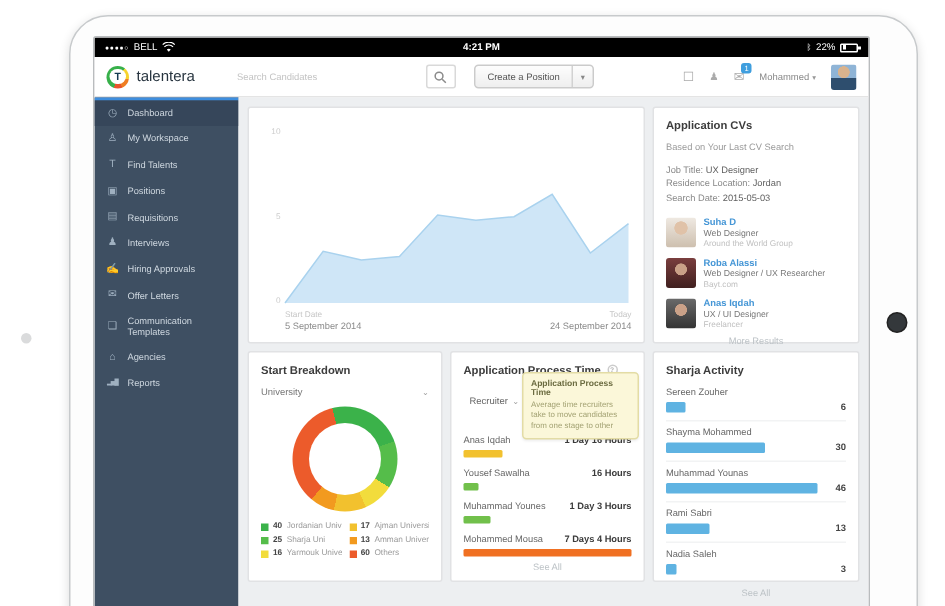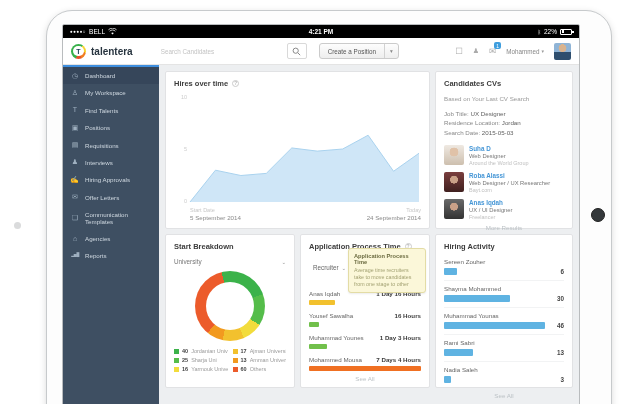--- a/index.html
+++ b/index.html
@@ -30,21 +30,21 @@
   .batt::after { content:""; position:absolute; right:-2.5px; top:1px; width:1.5px; height:2.5px; background:#fff; }
   .batt-fill { position:absolute; left:.5px; top:.5px; bottom:.5px; background:#fff; }
 
   
   .appbar { height:27px; background:#fff; border-bottom:1px solid #e4e4e4; display:flex;
             align-items:center; padding:0 8px; flex-shrink:0; }
   .logo { width:15px; height:15px; border-radius:50%; display:flex; align-items:center; justify-content:center;
           background:conic-gradient(from 200deg,#37b04a 0 55%,#f6d32d 55% 72%,#ef7d23 72% 88%,#e8542c 88% 100%); }
   .logo-t { width:10.5px; height:10.5px; background:#fff; border-radius:50%; display:flex; align-items:center;
             justify-content:center; font-size:7px; font-weight:bold; color:#143b52; }
-  .brand { font-size:10px; font-weight:bold; color:#27343f; margin-left:5px; }
+  .brand { font-size:10px; font-weight:normal; color:#27343f; margin-left:5px; }
   .search-wrap { margin-left:28px; display:flex; align-items:center; gap:36px; }
   .search-input { width:90px; border:none; outline:none; font-size:6.3px; color:#555; }
   .search-input::placeholder { color:#c3c3c3; }
   .search-btn { width:20px; height:16px; border:1px solid #d9d9d9; border-radius:2px; background:#fff;
                 display:flex; align-items:center; justify-content:center; }
   .create-btn { margin-left:12px; display:flex; border:1px solid #cbcbcb; border-radius:3px;
                 background:linear-gradient(#fdfdfd,#eeeeee); height:16px; }
   .create-label { padding:0 8px; font-size:6.3px; color:#555; display:flex; align-items:center; }
   .create-caret { padding:0 5px; border-left:1px solid #d2d2d2; font-size:5.5px; color:#888;
                   display:flex; align-items:center; }
@@ -255,24 +255,20 @@
         </div>
         <div class="item">
           <span class="sicon bars">▂▅█</span>
           <span>Reports</span>
         </div>
       </div>
 
       <div class="main">
 
         <div class="card card-hires">
-          <div class="card-title">
-            <span>Hires over time</span>
-            <span class="info-ic">?</span>
-          </div>
           <div class="chart-zone">
             <span class="ytick yt0">10</span>
             <span class="ytick yt1">5</span>
             <span class="ytick yt2">0</span>
             <svg class="area" viewBox="0 0 100 42" preserveAspectRatio="none">
               <polygon id="hires-area" points="0.00,42.00 11.11,29.40 22.22,31.50 33.33,30.66 44.44,20.58 55.56,21.84 66.67,21.00 77.78,15.54 88.89,29.82 100.00,22.68 100,42 0,42" fill="#cfe6f7"></polygon>
               <polyline id="hires-line" points="0.00,42.00 11.11,29.40 22.22,31.50 33.33,30.66 44.44,20.58 55.56,21.84 66.67,21.00 77.78,15.54 88.89,29.82 100.00,22.68" fill="none" stroke-width="1" vector-effect="non-scaling-stroke" stroke="#a9d2ee"></polyline>
             </svg>
           </div>
           <div class="x-foot">
@@ -281,21 +277,21 @@
               <div class="x-date">5 September 2014</div>
             </div>
             <div class="x-right">
               <div class="x-side">Today</div>
               <div class="x-date">24 September 2014</div>
             </div>
           </div>
         </div>
 
         <div class="card" style="grid-column:3;grid-row:1">
-          <div class="card-title">Candidates CVs</div>
+          <div class="card-title">Application CVs</div>
           <div class="sub">Based on Your Last CV Search</div>
           <div class="meta">
             <div class="meta-line">
               <span class="meta-label">Job Title:</span>
               <span class="meta-val">UX Designer</span>
             </div>
             <div class="meta-line">
               <span class="meta-label">Residence Location:</span>
               <span class="meta-val">Jordan</span>
             </div>
@@ -415,21 +411,21 @@
                 <span class="prow-name">Mohammed Mousa</span>
                 <span class="prow-val">7 Days 4 Hours</span>
               </div>
               <div class="pbar proc-bar" style="width: 100%; background: rgb(240, 112, 34);"></div>
             </div>
           </div>
           <div class="see-all">See All</div>
         </div>
 
         <div class="card">
-          <div class="card-title">Hiring Activity</div>
+          <div class="card-title">Sharja Activity</div>
           <div class="login-rows">
             <div class="lrow">
               <div class="l-name">Sereen Zouher</div>
               <div class="l-line">
                 <span class="l-track">
                     <span class="login-bar" style="display: block; width: 13.0435%; background: rgb(95, 179, 226);"></span>
                   </span>
                 <span class="l-num">6</span>
               </div>
             </div>

